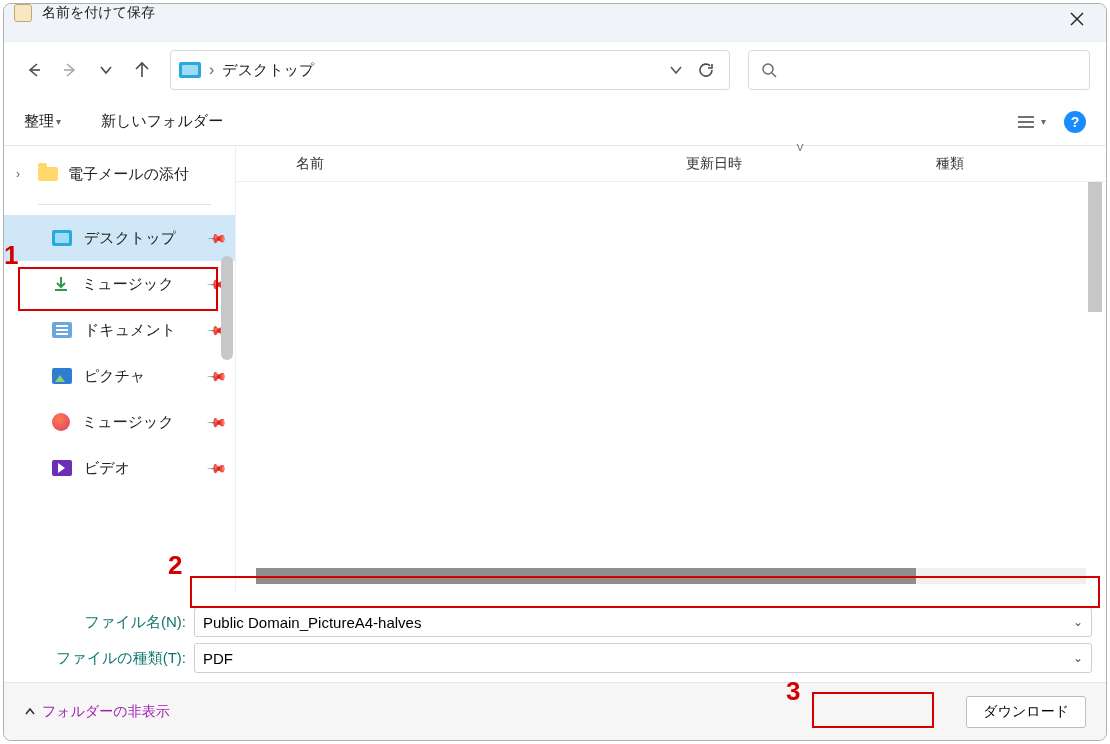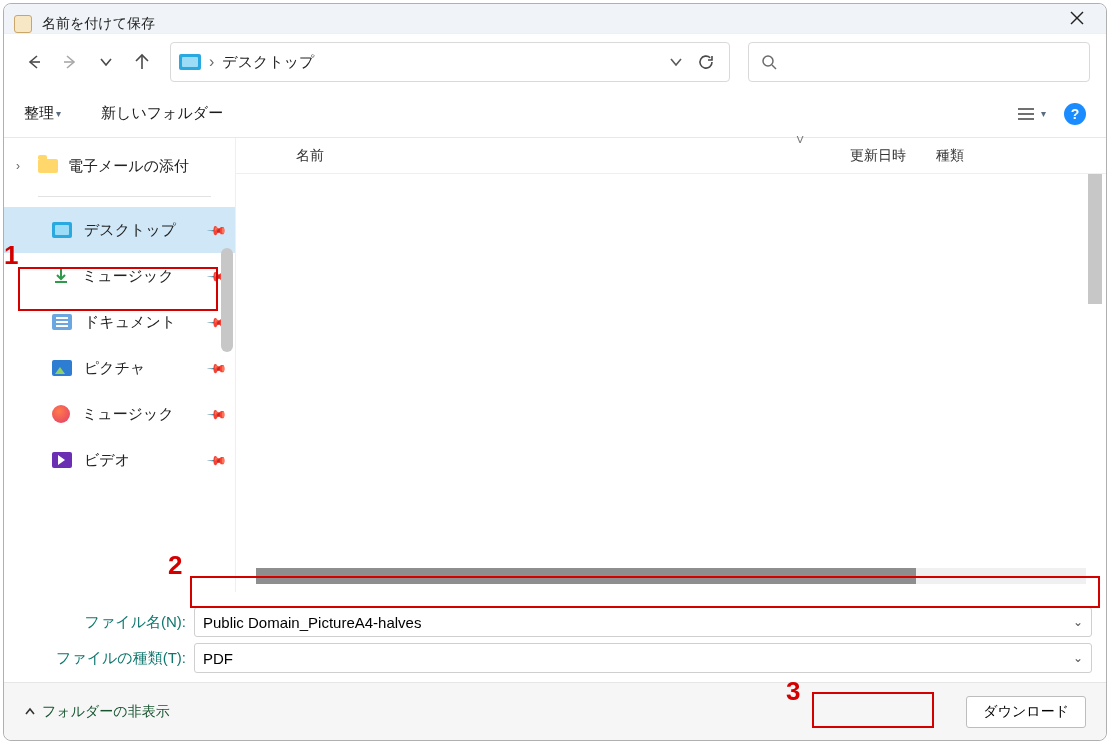--- a/index.html
+++ b/index.html
@@ -4,22 +4,22 @@
 <style>
 * { margin: 0; padding: 0; box-sizing: border-box; font-family: "Yu Gothic UI", "Meiryo", sans-serif; }
 html, body { width: 1110px; height: 744px; overflow: hidden; }
 .dialog {
   width: 1104px; height: 738px; margin: 3px;
   background: #ffffff; border: 1px solid #b0b0b0; border-radius: 8px;
   display: flex; flex-direction: column; position: relative;
 }
 
 .titlebar {
-  height: 30px; background: #f0f4f8; border-radius: 8px 8px 0 0;
-  display: flex; align-items: flex-end; padding: 0 6px 0 10px;
+  height: 38px; background: #f0f4f8; border-radius: 8px 8px 0 0;
+  display: flex; align-items: flex-start; padding: 0 6px 0 10px;
   border-bottom: 1px solid #eceff3;
 }
 .titlebar .appicon { width: 18px; height: 18px; margin-right: 10px; background: #f7e7c5; border: 1px solid #c9a76b; border-radius: 3px; position: relative; }
 .titlebar .title { font-size: 14px; color: #222; }
 .titlebar .spacer { flex: 1; }
 .titlebar .close { width: 46px; height: 30px; display: flex; align-items: center; justify-content: center; border-radius: 4px; }
 
 .navrow {
   height: 56px; display: flex; align-items: center; gap: 8px; padding: 0 16px;
 }
@@ -84,21 +84,21 @@
 .ic-video::after { content:""; position:absolute; left:6px; top:3px; width:0; height:0; border-left:7px solid #fff; border-top:5px solid transparent; border-bottom:5px solid transparent;}
 .side-scroll { position:absolute; right:2px; top:110px; width:12px; height:104px; background: #c7c7c7; border-radius: 6px; }
 
 .filepane { flex: 1; display: flex; flex-direction: column; position: relative; }
 .colhead {
   height: 36px; display: flex; align-items: center; font-size: 14px; color: #333;
   border-bottom: 1px solid #eceff3; position: relative;
 }
 .colhead .col { padding-left: 60px; }
 .colhead .col.name { flex: 0 0 440px; }
-.colhead .col.date { flex: 0 0 230px; padding-left: 10px; display:flex; align-items:center; gap:4px;justify-content:flex-end;}
+.colhead .col.date { flex: 0 0 230px; padding-left: 10px; display:flex; align-items:center; gap:4px;}
 .colhead .col.type { flex: 1; padding-left: 30px; }
 .sort-caret { position:absolute; left:560px; top:-6px; color:#7a7a7a; font-size:14px; }
 .filelist { flex: 1; position: relative; }
 .hscroll-track { position:absolute; left:20px; right:20px; bottom:8px; height:16px; background:#f0f0f0; }
 .hscroll-thumb { position:absolute; left:20px; bottom:8px; height:16px; width:660px; background:#8e8e8e; }
 .vscroll { position:absolute; right:4px; top:0; width:14px; height:130px; background:#c7c7c7; border-radius:0; }
 
 .fields { padding: 12px 14px 6px 14px; }
 .fieldrow { display: flex; align-items: center; height: 36px; gap: 8px; }
 .fieldrow .lbl { width: 168px; text-align: right; font-size: 15px; color: #0f766e; }
@@ -107,21 +107,21 @@
   display: flex; align-items: center; padding: 4px 8px; font-size: 15px;
   position: relative; background: #fff;
 }
 .combo .caret { margin-left: auto; color: #555; font-size: 12px; }
 
 .footer {
   height: 58px; background: #f6f6f6; border-top: 1px solid #e6e6e6;
   display: flex; align-items: center; padding: 0 20px; gap: 16px;
   border-radius: 0 0 8px 8px;
 }
-.folder-toggle { display: flex; align-items: center; gap: 6px; font-size: 14px; color: #14532d; }
+.folder-toggle { display: flex; align-items: center; gap: 6px; font-size: 14px; color: #a21caf; }
 .footer .spacer { flex: 1; }
 .btn {
   min-width: 110px; height: 32px; border: 1px solid #bdbdbd; background: #fff;
   border-radius: 3px; font-size: 14px; display: flex; align-items: center; justify-content: center;
   padding: 0 16px;
 }
 
 .callout { position: absolute; color: #d40000; font-weight: bold; font-size: 26px; font-family: Arial, sans-serif; z-index: 50; pointer-events: none; }
 .redbox { position: absolute; border: 2px solid #d40000; z-index: 49; pointer-events: none; }
 </style>

